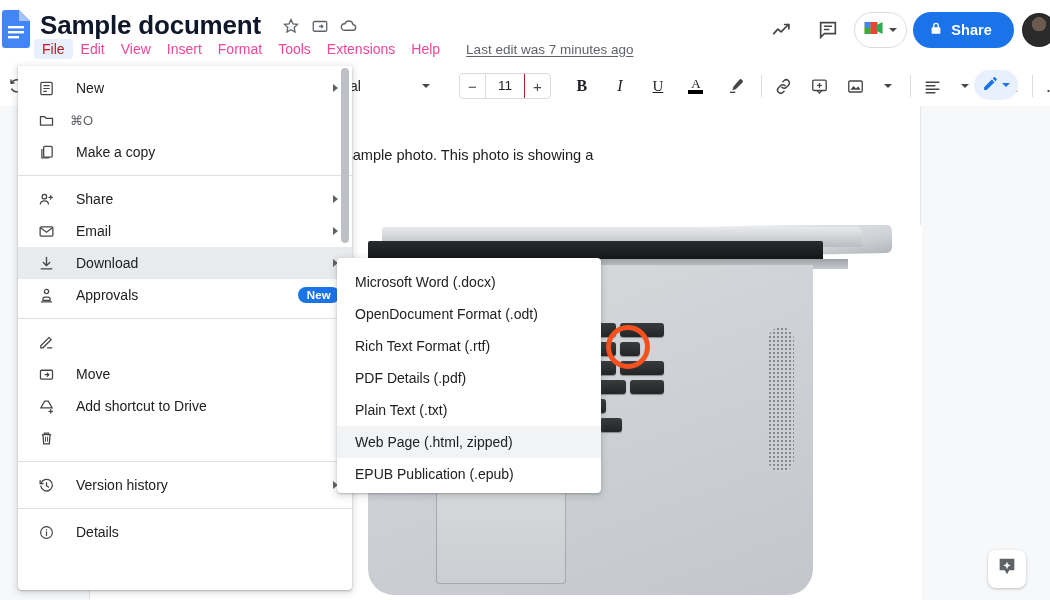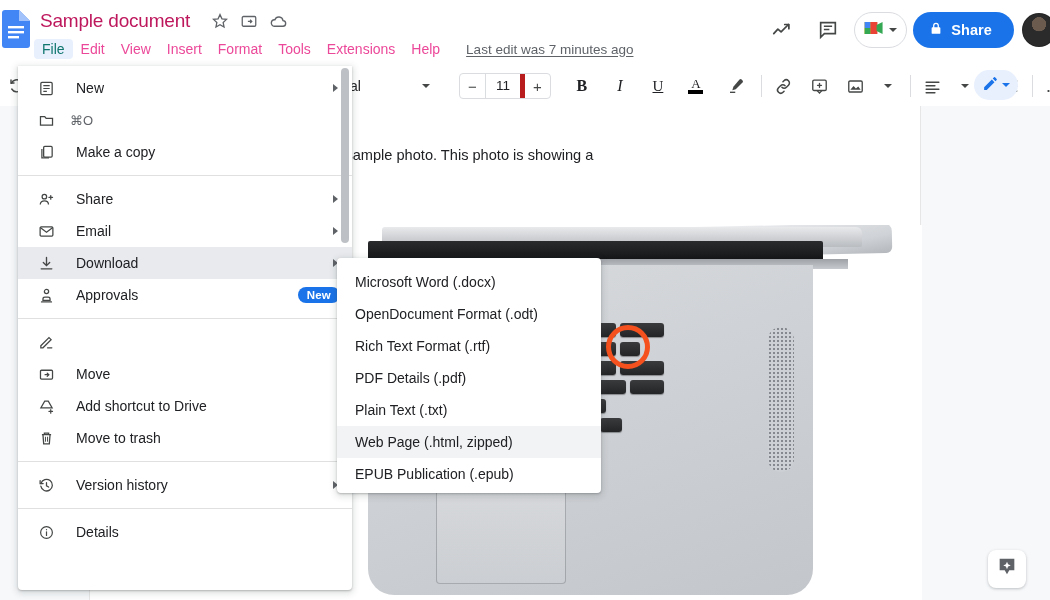--- a/index.html
+++ b/index.html
@@ -14,35 +14,35 @@
   
   .header {
     position: absolute; left: 0; top: 0; width: 1050px; height: 64px;
     background: #ffffff; z-index: 30;
   }
   .docs-logo { position: absolute; left: 2px; top: 10px; width: 28px; height: 38px; }
   .docs-logo svg { display:block; }
 
   .title-row { position: absolute; left: 36px; top: 8px; display: flex; align-items: center; gap: 0; }
   .doc-title {
-    font-size: 19px; color: #be185d; letter-spacing: -0.2px;
-    white-space: nowrap; padding: 2px 4px; border-radius: 3px;
+    font-size: 26px; color: #0f172a; letter-spacing: -0.2px;
+    white-space: nowrap; padding: 2px 4px; border-radius: 3px; font-weight: bold;
   }
   .title-icons { display: flex; align-items: center; gap: 5px; margin-left: 14px; }
   .ticon { width: 24px; height: 24px; display: flex; align-items: center; justify-content: center; border-radius: 50%; }
   .ticon svg { display: block; }
 
   
   .menubar {
     position: absolute; left: 34px; top: 38px; display: flex; align-items: center; height: 22px;
   }
   .menu-item {
     font-size: 14px; color: #ec4899; padding: 2px 8px; border-radius: 4px; white-space: nowrap;
   }
-  .menu-item.active { background: #e8f0fe; color: #0f766e; }
+  .menu-item.active { background: #e8f0fe; color: #b91c1c; }
   .last-edit {
     font-size: 13.5px; color: #5f6368; margin-left: 18px;
     text-decoration: underline; text-underline-offset: 2px; white-space: nowrap;
   }
 
   
   .header-right { position: absolute; right: 0; top: 10px; display: flex; align-items: center; gap: 6px; }
   .hicon { width: 40px; height: 40px; display: flex; align-items: center; justify-content: center; border-radius: 50%; }
   .meet-pill {
     display: flex; align-items: center; gap: 3px; height: 36px; padding: 0 9px 0 7px;
@@ -67,21 +67,21 @@
     height: 30px; min-width: 30px; display: flex; align-items: center; justify-content: center;
     border-radius: 4px; color: #444746; font-size: 14px; padding: 0 4px;
   }
   .tb-sep { width: 1px; height: 22px; background: #dadce0; margin: 0 7px; }
   .font-name { font-size: 14px; color: #202124; padding-left: 6px; white-space: nowrap; }
   .caret { width: 0; height: 0; border-left: 4px solid transparent; border-right: 4px solid transparent; border-top: 4px solid #444746; }
   .fontsize-box {
     display: flex; align-items: center; border: 1px solid #dadce0; border-radius: 4px; height: 26px; overflow: hidden;
   }
   .fs-btn { width: 25px; height: 24px; display: flex; align-items: center; justify-content: center; font-size: 15px; color: #444746; }
-  .fs-val { width: 40px; text-align: center; font-size: 13.5px; color: #202124; border-left: 1px solid #dadce0; border-right: 5px solid #b91c1c; height: 24px; line-height: 24px; }
+  .fs-val { width: 40px; text-align: center; font-size: 13.5px; color: #202124; border-left: 1px solid #dadce0; border-right: 1px solid #b91c1c; height: 24px; line-height: 24px; }
   .bold-b { font-size: 16px; font-weight: bold; color: #202124; font-family: "Liberation Serif", serif;}
   .ital-i { font-size: 16px; font-style: italic; color: #202124; font-family: "Liberation Serif", serif;}
   .und-u { font-size: 15px; color: #202124; text-decoration: underline; font-family: "Liberation Serif", serif;}
   .textcolor { display: flex; flex-direction: column; align-items: center; gap: 1px; }
   .textcolor .ltr { font-size: 13px; color: #202124; line-height: 11px; font-family: "Liberation Serif", serif; }
   .textcolor .bar { width: 15px; height: 4px; background: #000; }
   .mode-btn {
     display: flex; align-items: center; gap: 3px; height: 30px; padding: 0 8px;
     background: #e8f0fe; border-radius: 15px; margin-left: auto; margin-right: 14px;
   }
@@ -534,21 +534,20 @@
           </span>
         <span class="ml">Add shortcut to Drive</span>
       </div>
       <div class="mrow">
         <span class="mi">
             <svg width="17" height="17" viewBox="0 0 24 24" fill="none" stroke="#444746" stroke-width="1.8">
               <path d="M5.5 6.5h13M9 6.5V4.5h6v2M7 6.5l1 13h8l1-13"></path>
               <path d="M10.5 9.5v7M13.5 9.5v7" stroke-width="1.4"></path>
             </svg>
           </span>
-        <span class="ml">Move to trash</span>
       </div>
 
       <div class="msep"></div>
 
       <div class="mrow">
         <span class="mi">
             <svg width="17" height="17" viewBox="0 0 24 24" fill="none" stroke="#444746" stroke-width="1.8" stroke-linecap="round">
               <path d="M4.2 9.2A8.2 8.2 0 1 1 4 13"></path>
               <path d="M3 5v4.3h4.3"></path>
               <path d="M12 8v4.4l3 1.8"></path>

